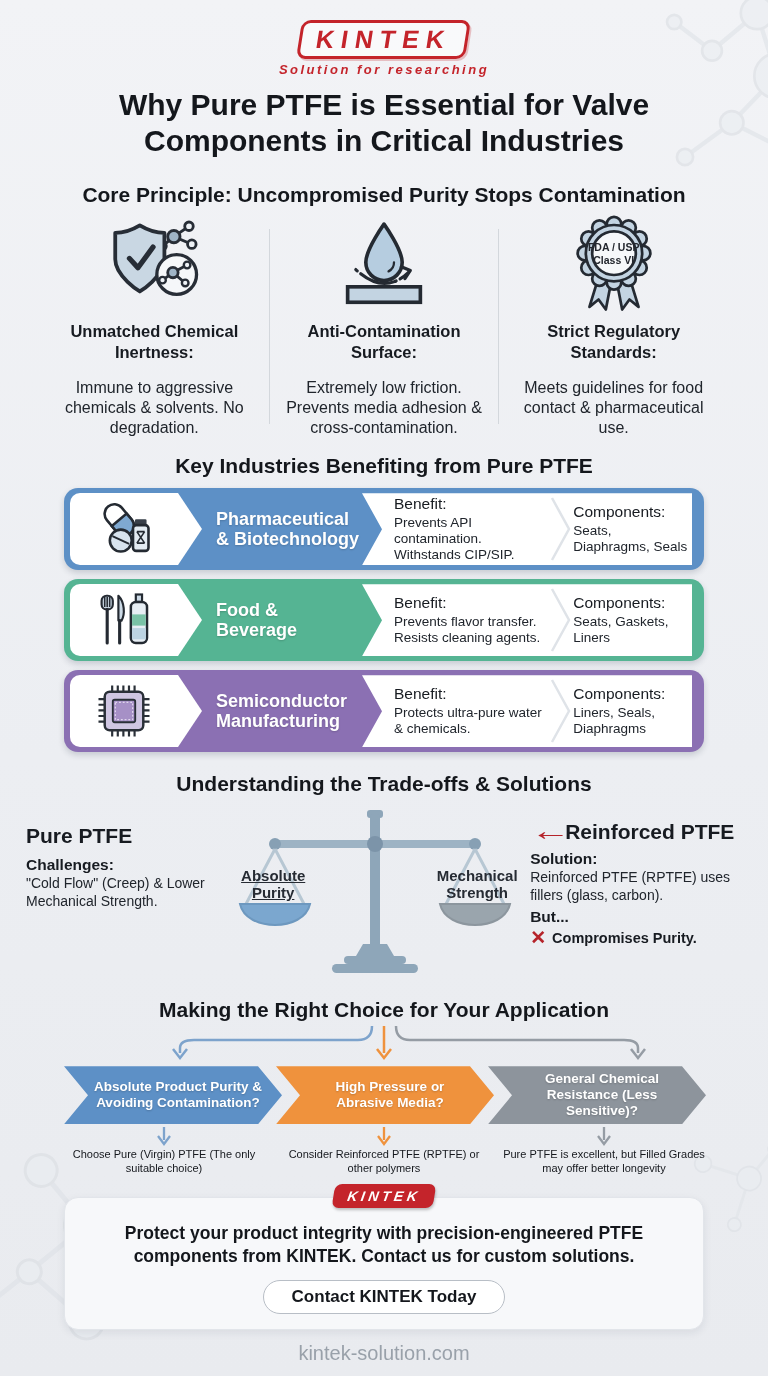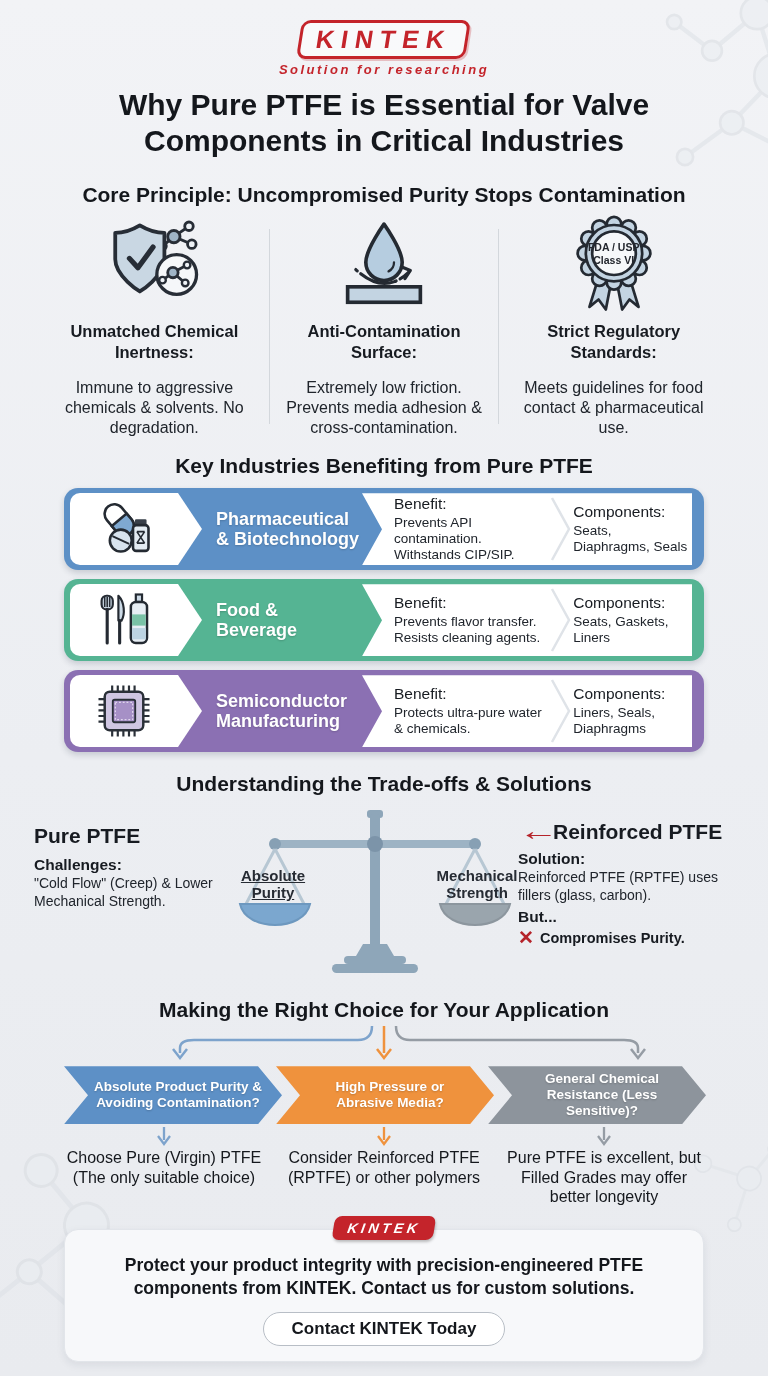--- a/index.html
+++ b/index.html
@@ -45,21 +45,21 @@
   .irow-body { flex:1; background:#fff; clip-path:polygon(0 0,100% 0,100% 100%,0 100%,20px 50%);
                display:flex; align-items:center; padding-left:32px; }
   .cell { display:flex; flex-direction:column; justify-content:center; }
   .cell-benefit { flex:1.3; padding-right:6px; }
   .cell-comp { flex:1; padding-right:4px; }
   .cell b { font-size:15.5px; font-weight:400; }
   .cell p { font-size:13.5px; line-height:1.2; color:#20252c; margin-top:2px; }
   .sep svg { display:block; height:70px; }
 
   
-  .tradeoff { margin:6px 26px 0; display:flex; justify-content:center; text-align:left; }
+  .tradeoff { margin:6px 26px 0; display:flex; justify-content:center; text-align:left;gap:12px; }
   .to-left { width:198px; padding-top:22px; }
   .to-left h3 { font-size:21px; font-weight:800; }
   .to-label { margin-top:8px; font-size:15.5px; font-weight:800; }
   .to-body { font-size:14px; line-height:1.25; margin-top:1px; color:#20252c; }
   .scale { position:relative; width:286px; height:182px; flex:0 0 286px; }
   .scale svg { position:absolute; inset:0; }
   .pan-label { position:absolute; width:94px; text-align:center; font-weight:700; font-size:15px; line-height:1.12; color:#262b33; }
   .pan-left { left:-6px; top:66px;text-decoration:underline; }
   .pan-right { left:198px; top:66px; }
   .to-right { width:216px; padding-top:16px; }
@@ -72,21 +72,21 @@
 
   
   .question { margin-top:9px; font-size:17px; font-weight:800; }
   .connectors { display:block; margin:2px auto 0; }
   .chevrons { margin:0 64px; display:flex; }
   .chev { flex:0 0 218px; height:58px; margin-right:-6px; clip-path:polygon(0 0,calc(100% - 24px) 0,100% 50%,calc(100% - 24px) 100%,0 100%,24px 50%);
           display:flex; align-items:center; justify-content:center; padding:0 20px 0 30px;
           color:#fff; font-weight:700; font-size:13.5px; line-height:1.18; text-shadow:0 1px 2px rgba(0,0,0,.2); }
   .answers { margin:3px 54px 0; display:flex; }
   .answer { flex:1; padding:0 8px; }
-  .answer p { font-size:16px; font-weight:500; line-height:1.22; color:#15181d; margin-top:1px; }
+  .answer p { font-size:11px; font-weight:500; line-height:1.22; color:#15181d; margin-top:1px; }
   .darr { display:block; margin:0 auto; }
 
   
   .cta { position:relative; margin:22px 64px 0; background:#f7f8fa; border:1px solid #e2e5ea; border-radius:14px;
          padding:24px 40px 15px; box-shadow:0 3px 8px rgba(30,40,60,.08); }
   .cta-badge { position:absolute; top:-14px; left:50%; transform:translateX(-50%) skewX(-9deg);
                background:#c4242b; color:#fff; font-weight:800; font-style:italic; letter-spacing:3.5px;
                font-size:14px; padding:4px 14px; border-radius:7px; box-shadow:1px 2px 3px rgba(0,0,0,.25); }
   .cta-text { max-width:590px; margin:0 auto; font-size:17.5px; font-weight:600; line-height:1.32; color:#14171c; }
   .cta-btn { display:inline-block; margin-top:12px; background:#fff; border:1.5px solid #b8bec6; border-radius:999px;

